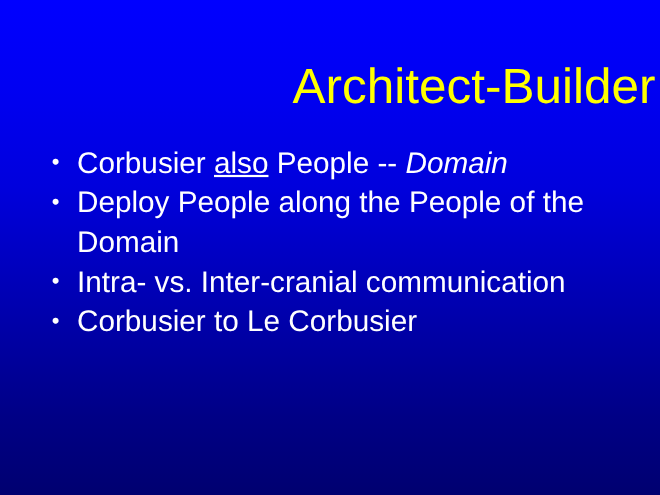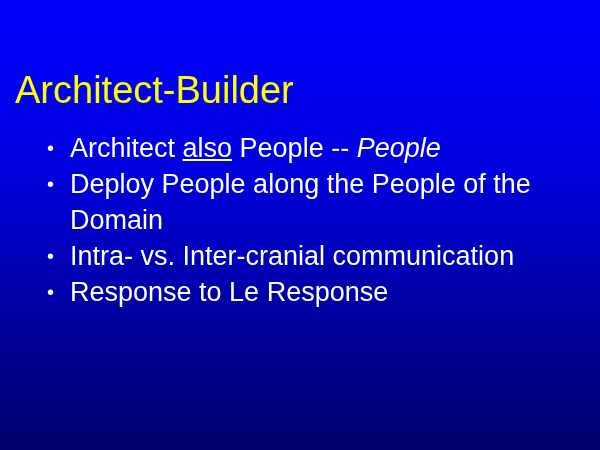--- a/index.html
+++ b/index.html
@@ -27,28 +27,28 @@
         #0000a4 68%,
         #000086 84%,
         #000070 100%);
     overflow: hidden;
   }
   .slide-title {
     position: absolute;
     left: 0;
     right: 0;
     top: 55px;
-    text-align: left;
+    text-align: right;
     color: #ffff00;
-    font-size: 38px;
+    font-size: 45px;
     line-height: 40px;
     font-weight: normal;
     letter-spacing: 0px;
     white-space: nowrap;
-    margin: 15px;
+    margin: 4px;
   }
   .body-list {
     position: absolute;
     left: 40px;
     top: 130px;
     width: 500px;
     margin: 0;
     padding: 0;
     list-style: none;
   }
@@ -81,29 +81,29 @@
 <body>
 
 <div class="slide">
 
   <h1 class="slide-title">Architect-Builder</h1>
 
   <ul class="body-list">
 
   <li class="bullet-item">
         <span class="bullet-marker">•</span>
-        <span class="bullet-text"><span>Architect </span><span class="u">also</span><span> People -- </span><span class="i">People</span></span>
+        <span class="bullet-text"><span>Corbusier </span><span class="u">also</span><span> People -- </span><span class="i">Domain</span></span>
       </li>
       <li class="bullet-item">
         <span class="bullet-marker">•</span>
         <span class="bullet-text"><span>Deploy People along the People of the Domain</span></span>
       </li>
       <li class="bullet-item">
         <span class="bullet-marker">•</span>
         <span class="bullet-text"><span>Intra- vs. Inter-cranial communication</span></span>
       </li>
       <li class="bullet-item">
         <span class="bullet-marker">•</span>
-        <span class="bullet-text"><span>Response to Le Response</span></span>
+        <span class="bullet-text"><span>Corbusier to Le Corbusier</span></span>
       </li>
     </ul>
 
 </div>
 
 </body></html>

